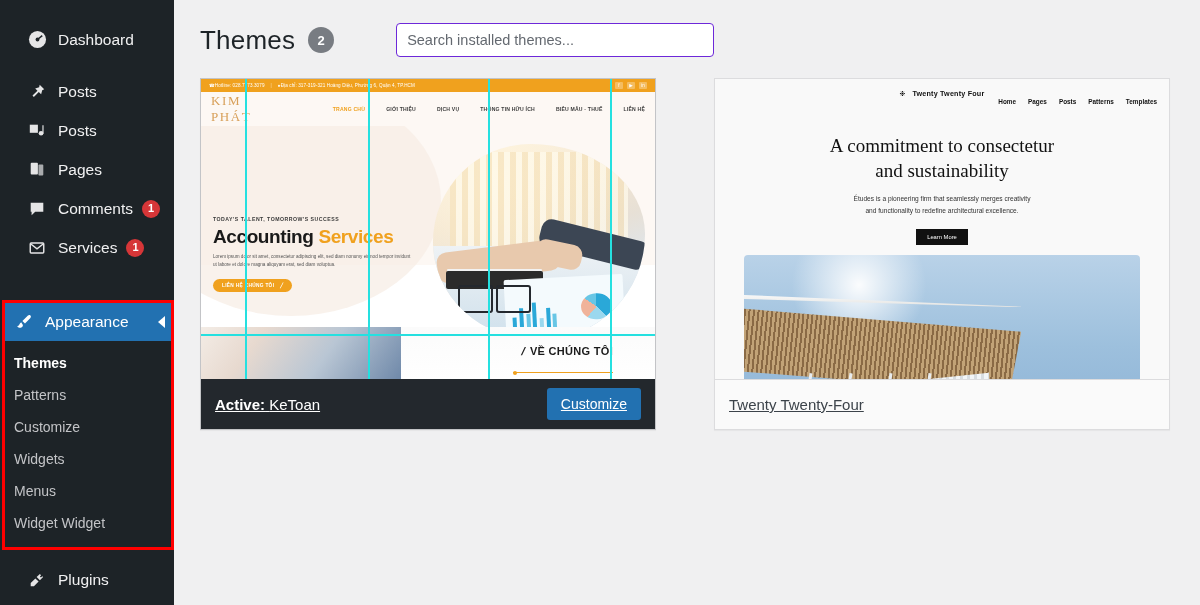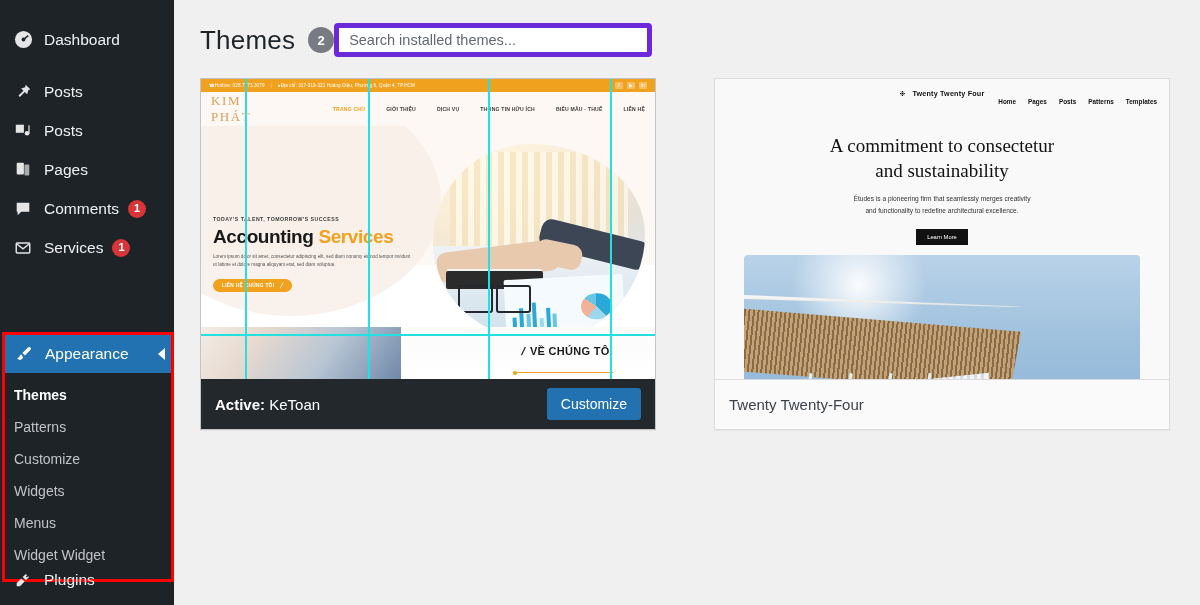--- a/index.html
+++ b/index.html
@@ -15,21 +15,21 @@
   .sidebar {
     width: 174px; height: 605px;
     background: #1d2327;
     flex: 0 0 174px;
     position: relative;
     color: #f0f0f1;
   }
   .menu-item {
     display: flex; align-items: center;
     height: 39px;
-    padding-left: 12px;
+    padding-left: 26px;
     font-size: 15.5px;
     color: #f0f0f1;
     position: relative;
   }
   .menu-item .ico {
     width: 22px; height: 22px;
     flex: 0 0 22px;
     display: flex; align-items: center; justify-content: center;
     margin-right: 10px;
     opacity: .95;
@@ -44,21 +44,21 @@
     background: #d63638; color: #fff;
     font-size: 11px; font-weight: 600;
     line-height: 1;
   }
   .item-dashboard { margin-top: 20px; }
   .gap-after-dashboard { height: 13px; }
 
   
   .appearance-group {
     position: absolute;
-    left: 2px; top: 332px;
+    left: 2px; top: 300px;
     width: 172px;
     border: 3px solid #ff0000;
     background: #1d2327;
   }
   .appearance-row {
     display: flex; align-items: center;
     height: 38px;
     background: #2271b1;
     padding-left: 8px;
     font-size: 15.5px;
@@ -104,22 +104,23 @@
     letter-spacing: .2px;
   }
   .count-badge {
     display: inline-flex; align-items: center; justify-content: center;
     width: 26px; height: 26px; margin-left: 13px;
     border-radius: 50%;
     background: #787c82; color: #fff;
     font-size: 13px; font-weight: 600;
   }
   .theme-search {
+    margin-left: 62px;
     width: 318px; height: 34px;
-    border: 5px solid #6d28d9;
+    border: 1px solid #6d28d9;
     border-radius: 4px;
     background: #fff;
     font-size: 14.5px;
     color: #2c3338;
     padding: 0 10px;
     font-family: "Liberation Sans", sans-serif;
   }
   .theme-search::placeholder { color: #646970; }
 
   .themes-row {
@@ -138,20 +139,21 @@
   .screenshot {
     width: 100%; height: 300px;
     position: relative; overflow: hidden;
     background: #fff;
   }
   .theme-foot {
     display: flex; align-items: center; justify-content: space-between;
     height: 50px;
     padding: 0 14px;
     font-size: 15px;
+    text-decoration: underline;
   }
   .foot-dark { background: #23282d; color: #fff; }
   .foot-light { background: #fafafa; color: #3c434a; border-top: 1px solid #dcdcde; }
   .foot-dark .active-word { font-weight: bold; }
   .btn-customize {
     background: #2271b1; color: #fff;
     border: none; border-radius: 3px;
     padding: 8px 14px;
     font-size: 14px;
     font-family: "Liberation Sans", sans-serif;

